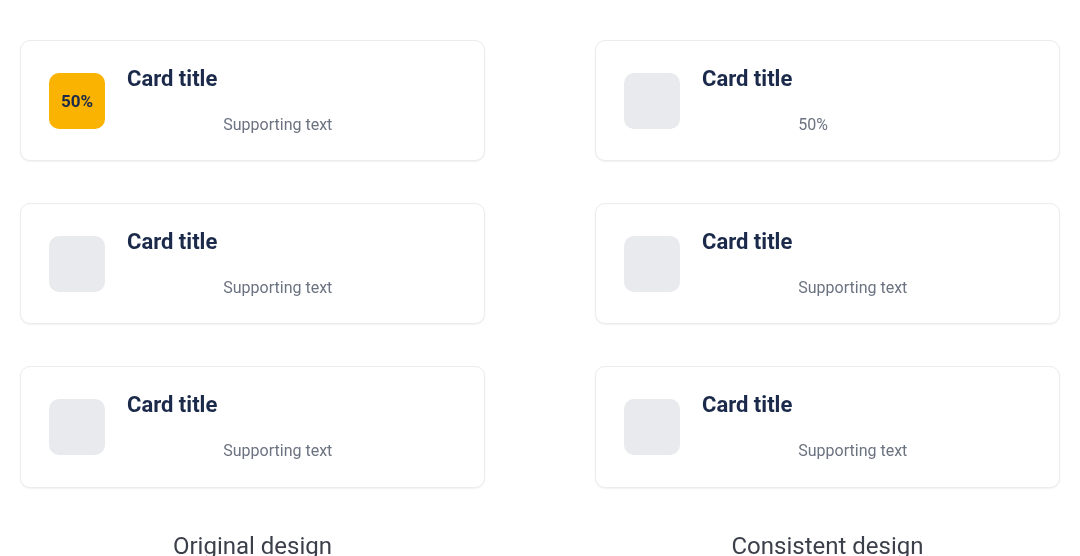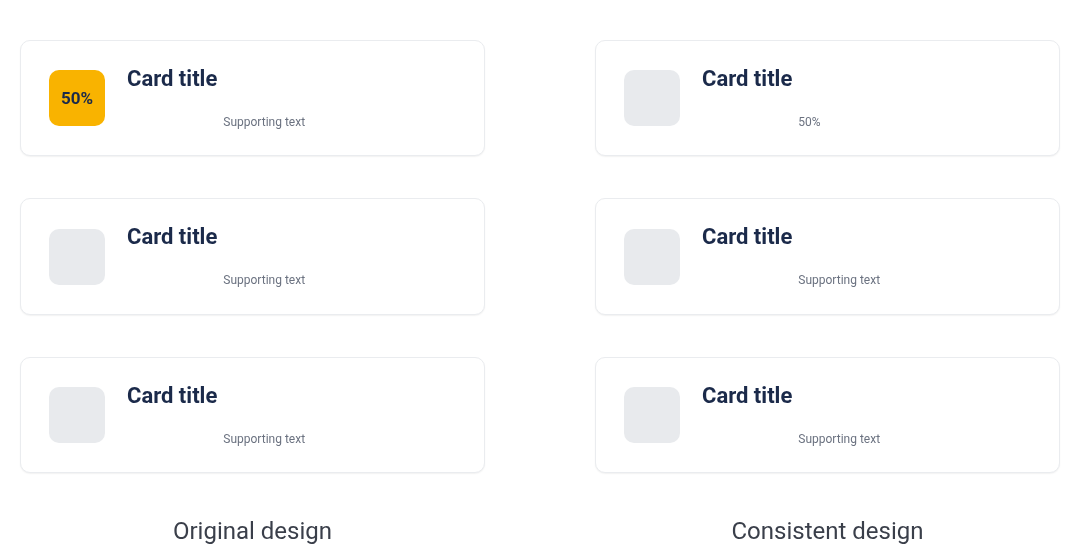--- a/index.html
+++ b/index.html
@@ -59,21 +59,21 @@
       gap: 6px;
     }
     .card-title {
       color: #1b2a4a;
       font-weight: 700;
       font-size: 22px;
       line-height: 1.1;
     }
     .card-subtitle {
       color: #6b7280;
-      font-size: 12px;
+      font-size: 16px;
       font-weight: 400;
       line-height: 1.2;
       margin-top: 48px;
     }
     .column-label {
       text-align: center;
       color: #3a3f4a;
       font-size: 24px;
       font-weight: 400;
       margin-top: 2px;

